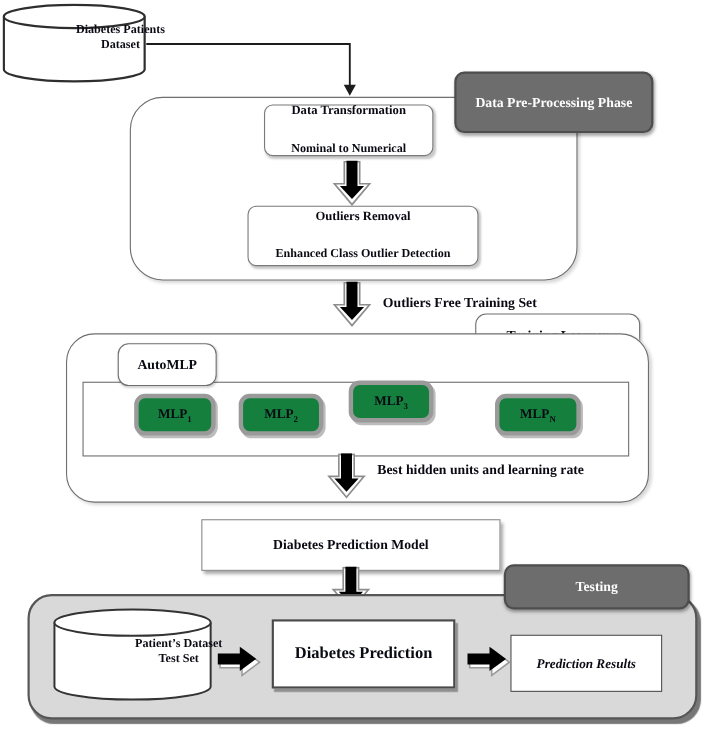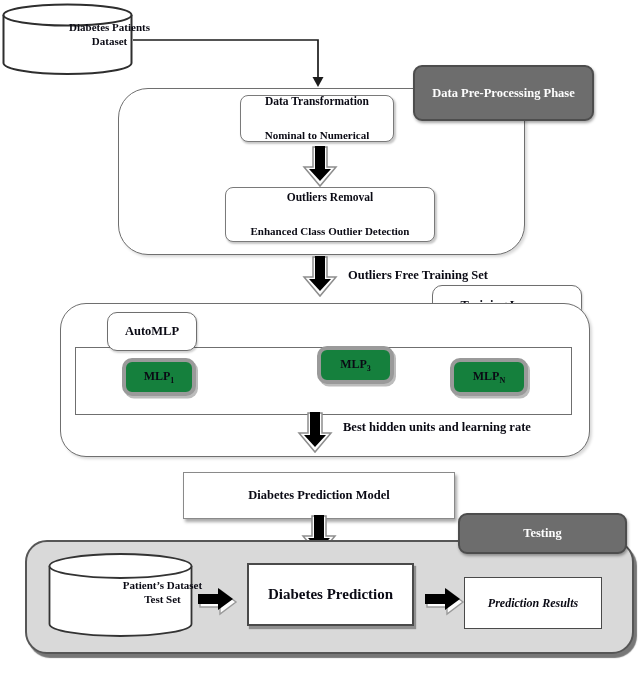--- a/index.html
+++ b/index.html
@@ -90,20 +90,23 @@
 
   <div class="abs inner-rect" style="left:75px;top:347px;width:495px;height:66px;"></div>
 
   <div class="abs ctr labelbox" style="left:75px;top:312px;width:88px;height:37px;margin-left:32px;">
     <span>AutoMLP</span>
   </div>
 
   <div class="abs ctr mlpbox" style="left:122px;top:358px;width:66px;height:30px;">
     <span><span>MLP</span><sub>1</sub></span>
   </div>
+  <div class="abs ctr mlpbox" style="left:217px;top:358px;width:69px;height:30px;">
+    <span><span>MLP</span><sub>2</sub></span>
+  </div>
   <div class="abs ctr mlpbox" style="left:317px;top:346px;width:69px;height:30px;">
     <span><span>MLP</span><sub>3</sub></span>
   </div>
   <div class="abs ctr mlpbox" style="left:450px;top:358px;width:70px;height:30px;">
     <span><span>MLP</span><sub>N</sub></span>
   </div>
 
   <svg class="abs" style="left:296px;top:412px;" width="38" height="42" viewBox="0 0 38 42">
     <path d="M12 1 H26 V21 H35 L19 40 L3 21 H12 Z" fill="#fdfdfd" stroke="#8d8d8d" stroke-width="1.5"></path>
     <path d="M14 0 H24 V23 H30 L19 35 L8 23 H14 Z" fill="#000"></path>

